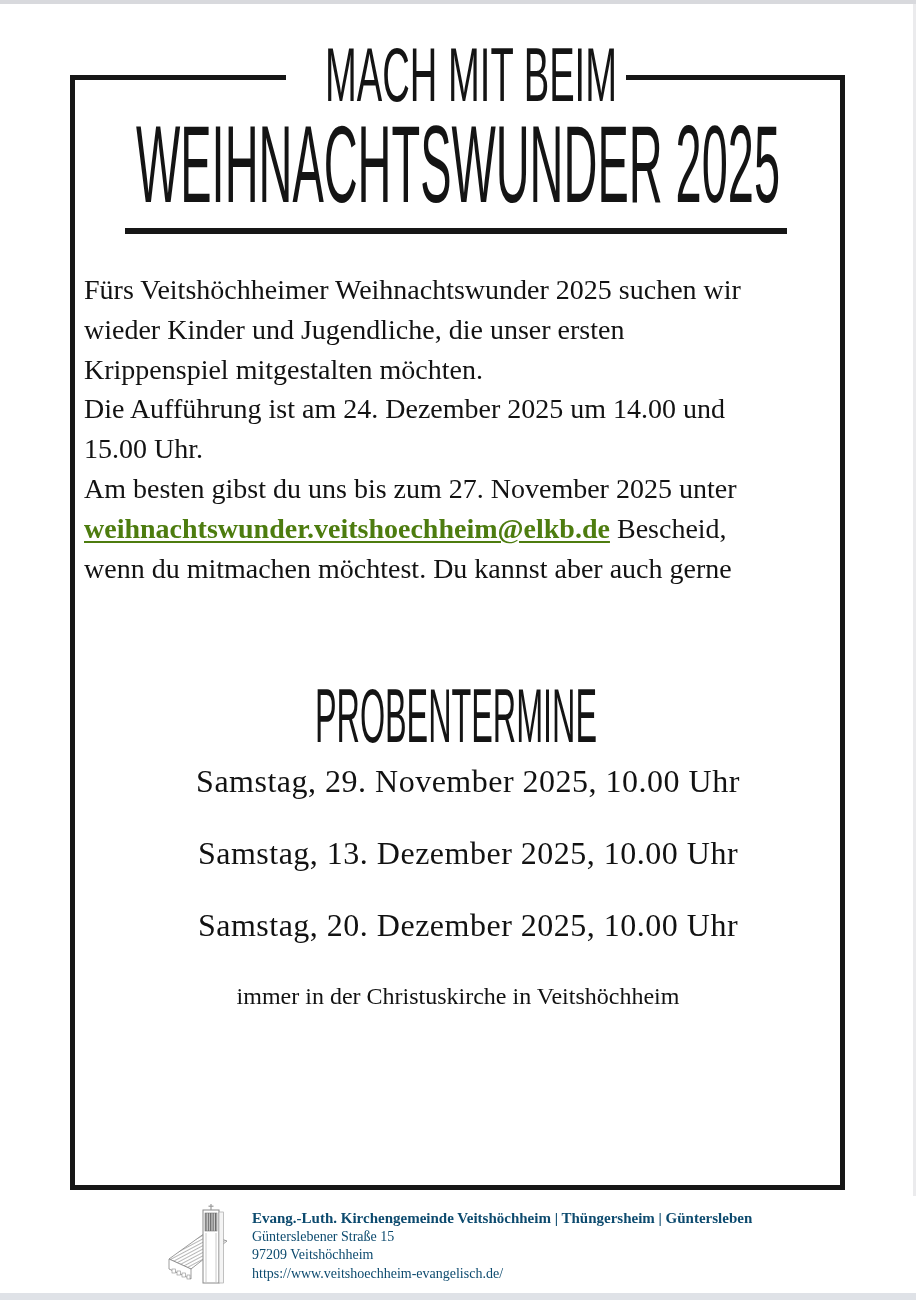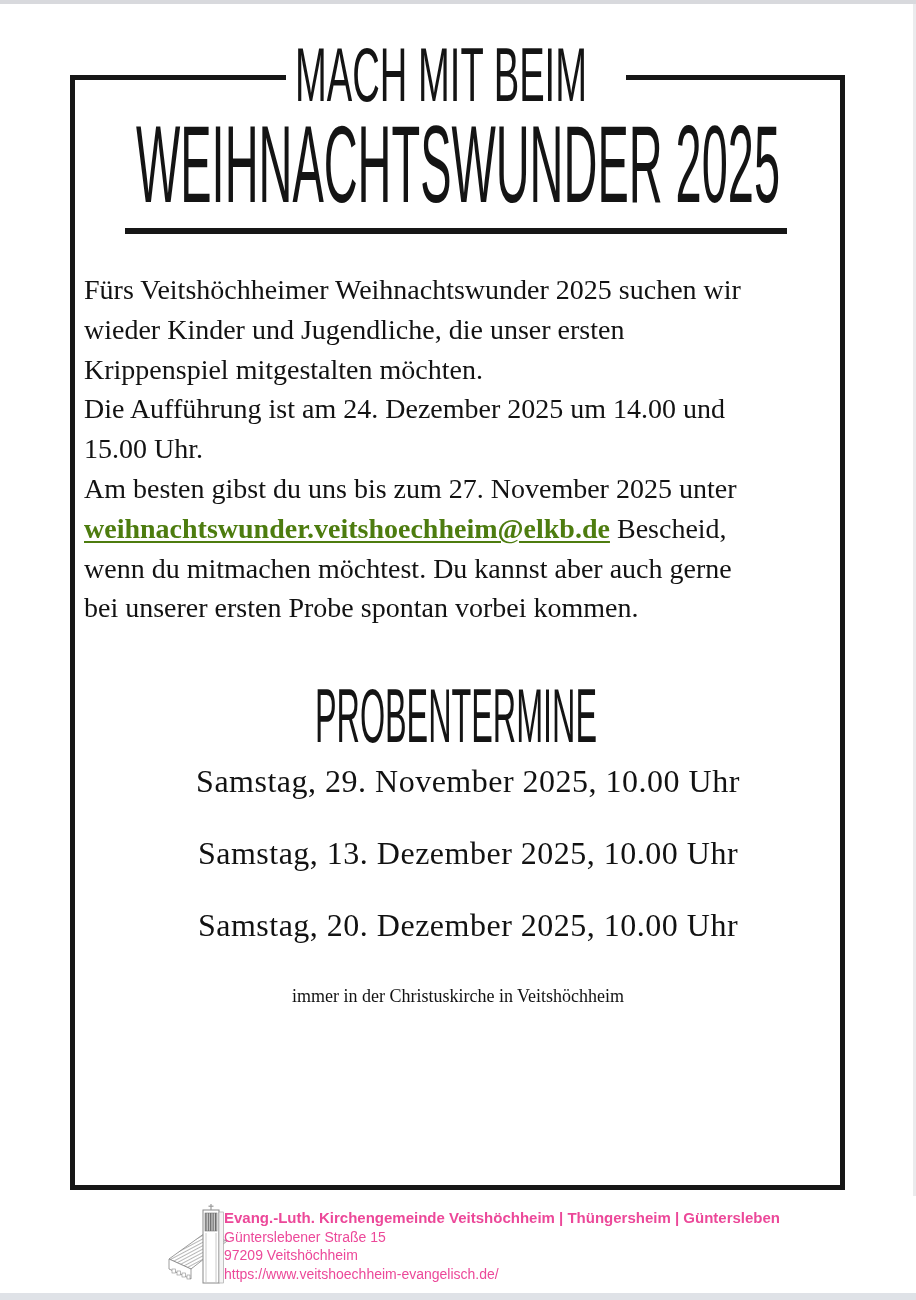--- a/index.html
+++ b/index.html
@@ -34,21 +34,21 @@
     fill: #141414;
     font-weight: 400;
   }
   svg { overflow: visible; display:block; }
 
   .kicker-wrap {
     position: absolute;
     left: 286px; top: 36px;
     width: 340px; height: 76px;
     background: #ffffff;
-    display: flex; align-items: center; justify-content: flex-start;
+    display: flex; align-items: center; justify-content: flex-end;
   }
 
   .main-title-wrap {
     position: absolute;
     left: 128px; top: 110px;
     width: 660px; height: 104px;
   }
 
   .divider {
     position: absolute;
@@ -89,38 +89,38 @@
     color: #121212;
   }
   .date-row {
     font-size: 32px;
     line-height: 38px;
     margin-bottom: 34px;
     letter-spacing: 0.5px;
     padding-left: 20px;
   }
   .location-note {
-    font-size: 18px;
+    font-size: 24px;
     line-height: 36px;
     color: #121212;
   }
 
   .footer {
     position: absolute;
     left: 0; top: 1196px;
     width: 916px; height: 97px;
     background: #ffffff;
   }
   .footer-logo { position: absolute; left: 167px; top: 7px; }
   .footer-text {
-    position: absolute; left: 224px; top: 13px;
-    font-family: Liberation Sans, sans-serif;
+    position: absolute; left: 252px; top: 13px;
+    font-family: Liberation Serif, serif;
     font-size: 14px;
     line-height: 18.5px;
-    color: #ec4899;
+    color: #0c4a6e;
   }
   .footer-text .org { font-weight: 700; font-size: 15px; }
 </style>
 </head>
 <body>
 
 <div class="page">
 
   <div class="edge-top"></div>
   <div class="edge-bottom"></div>
@@ -144,21 +144,20 @@
 
   <div class="body-text">
     <span>Fürs Veitshöchheimer Weihnachtswunder 2025 suchen wir</span><br>
     <span>wieder Kinder und Jugendliche, die unser ersten</span><br>
     <span>Krippenspiel mitgestalten möchten.</span><br>
     <span>Die Aufführung ist am 24. Dezember 2025 um 14.00 und</span><br>
     <span>15.00 Uhr.</span><br>
     <span>Am besten gibst du uns bis zum 27. November 2025 unter</span><br>
     <a class="email">weihnachtswunder.veitshoechheim@elkb.de</a><span> Bescheid,</span><br>
     <span>wenn du mitmachen möchtest. Du kannst aber auch gerne</span><br>
-    <span>bei unserer ersten Probe spontan vorbei kommen.</span>
   </div>
 
   <div class="probe-wrap">
     <svg width="290" height="66" viewBox="0 0 290 66">
       <text class="hand-text" x="145" y="58" font-size="76" text-anchor="middle" textLength="282" lengthAdjust="spacingAndGlyphs">PROBENTERMINE</text>
     </svg>
   </div>
 
   <div class="dates">
     <div class="date-row">Samstag, 29. November 2025, 10.00 Uhr</div>

